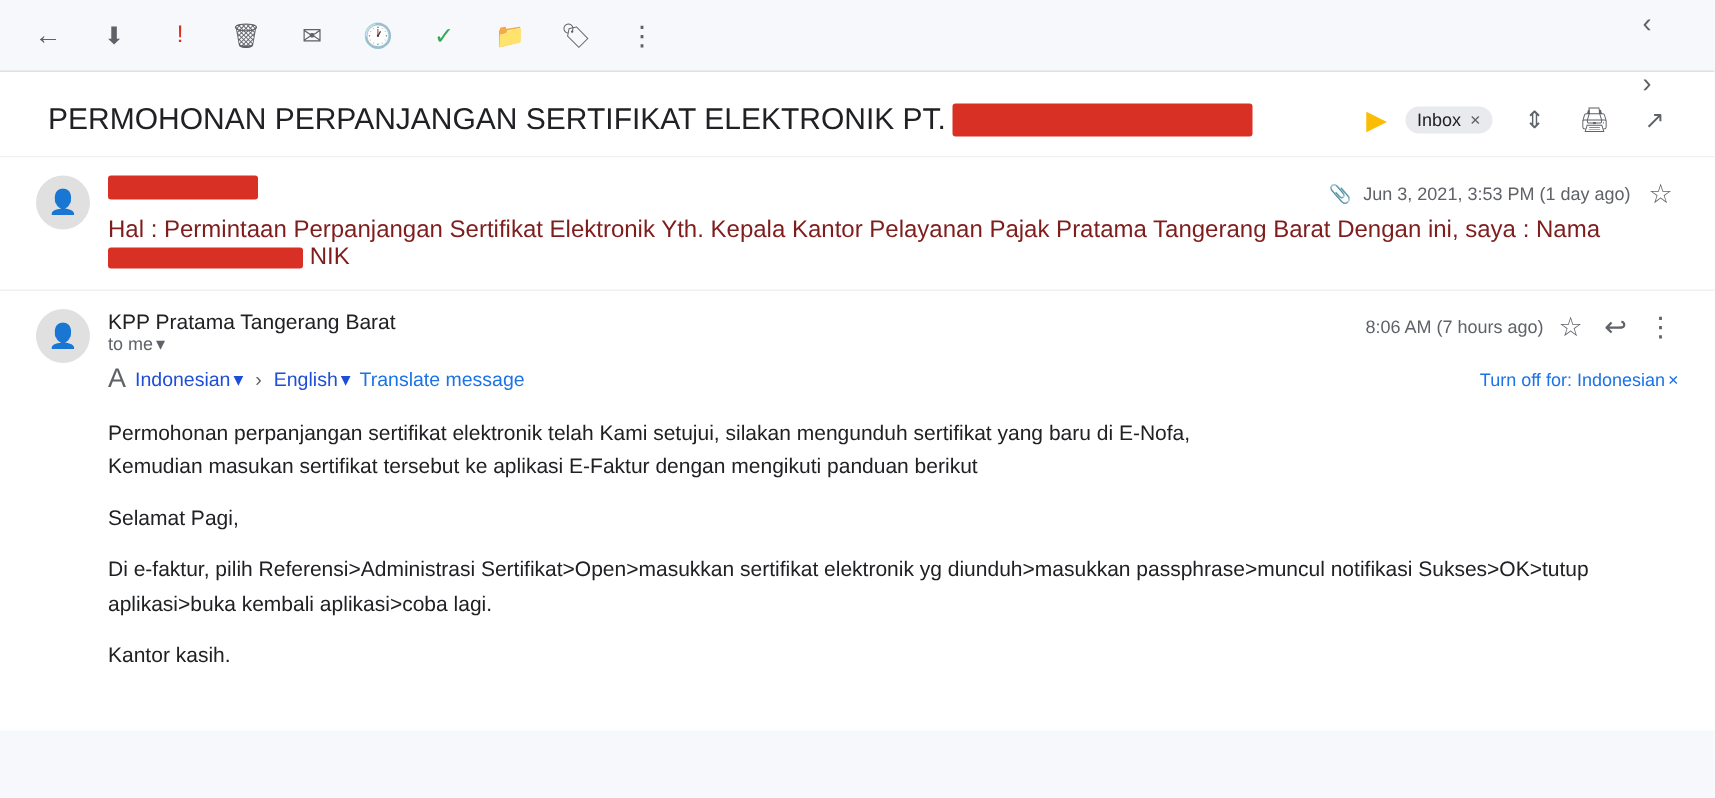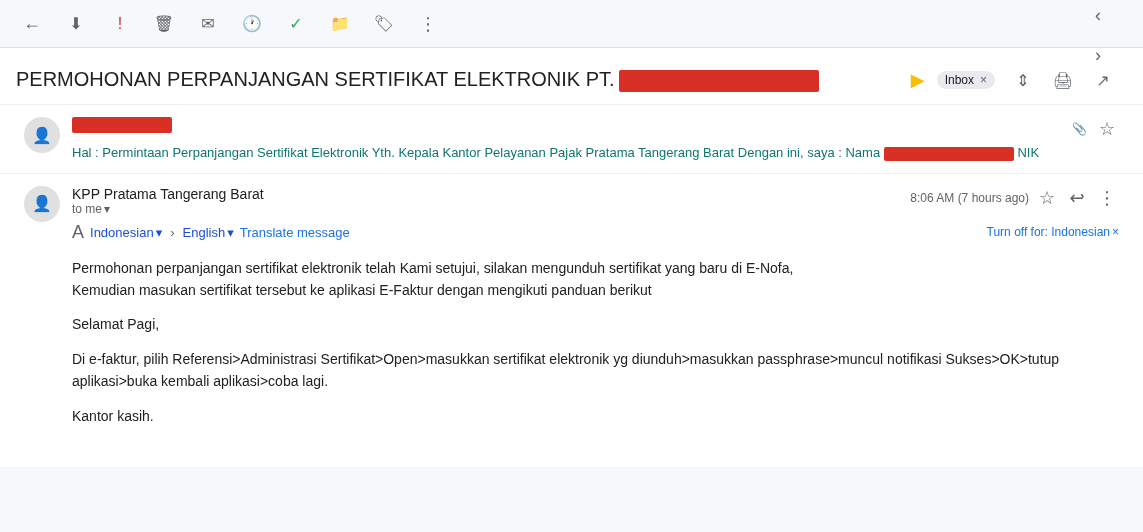--- a/index.html
+++ b/index.html
@@ -25,21 +25,21 @@
 
     .email-container {
       background: #fff;
       margin: 0;
       padding: 0;
     }
 
     .email-subject-row {
       display: flex;
       align-items: center;
-      padding: 16px 24px 8px 16px;
+      padding: 16px 24px 8px 32px;
       gap: 12px;
       border-bottom: 1px solid #f0f0f0;
     }
     .email-subject {
       font-size: 20px;
       font-weight: 400;
       color: #202124;
       flex: 1;
     }
     .subject-redacted {
@@ -74,21 +74,21 @@
       background: #e0e0e0; display: flex; align-items: center; justify-content: center;
       font-size: 16px; color: #5f6368; flex-shrink: 0;
     }
     .message-content { flex: 1; }
     .message-header { display: flex; align-items: flex-start; justify-content: space-between; }
     .sender-name-redacted {
       display: inline-block; background: #d93025; color: #d93025;
       min-width: 100px; height: 16px; border-radius: 2px;
     }
     .message-meta { display: flex; align-items: center; gap: 8px; color: #5f6368; font-size: 12px; }
-    .message-snippet { font-size: 13px; color: #0f766e; margin-top: 4px; }
+    .message-snippet { font-size: 16px; color: #7f1d1d; margin-top: 4px; }
     .nik-redacted {
       display: inline-block; background: #d93025; color: #d93025;
       min-width: 130px; height: 14px; border-radius: 2px; vertical-align: middle;
     }
 
     
     .message-block-2 {
       display: flex;
       padding: 12px 24px;
       gap: 12px;
@@ -198,20 +198,21 @@
     <div class="avatar">
       <span style="color:#9e9e9e;">👤</span>
     </div>
     <div class="message-content">
       <div class="message-header">
         <div>
           <span class="sender-name-redacted">&nbsp;</span>
         </div>
         <div class="message-meta">
           <span>📎</span>
+          <span>Jun 3, 2021, 3:53 PM (1 day ago)</span>
           <button class="icon-btn" style="width:24px;height:24px;">
             <span>☆</span>
           </button>
         </div>
       </div>
       <div class="message-snippet">
         <span>Hal : Permintaan Perpanjangan Sertifikat Elektronik Yth. Kepala Kantor Pelayanan Pajak Pratama Tangerang Barat Dengan ini, saya : Nama</span>
         <span class="nik-redacted">&nbsp;</span>
         <span>NIK</span>
       </div>

